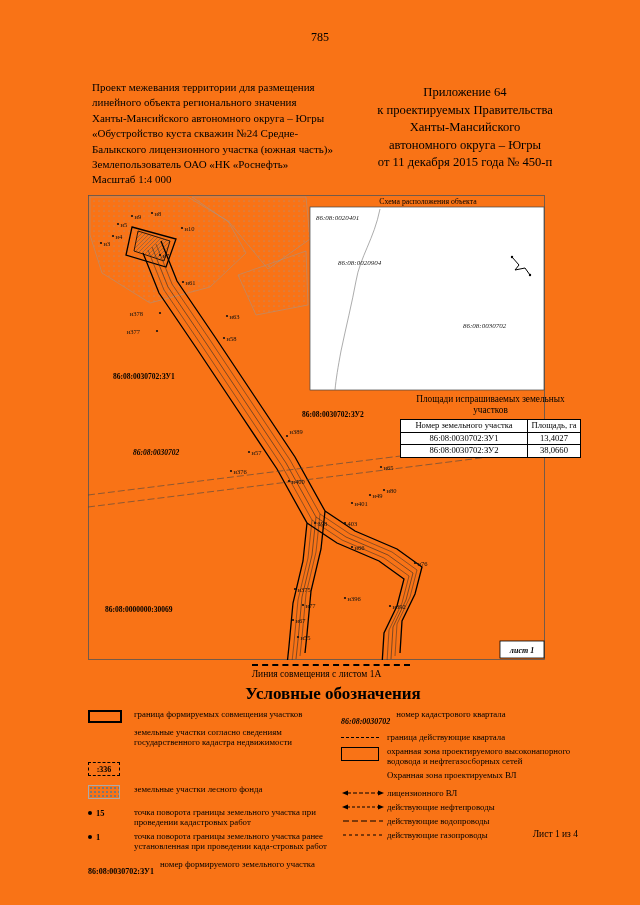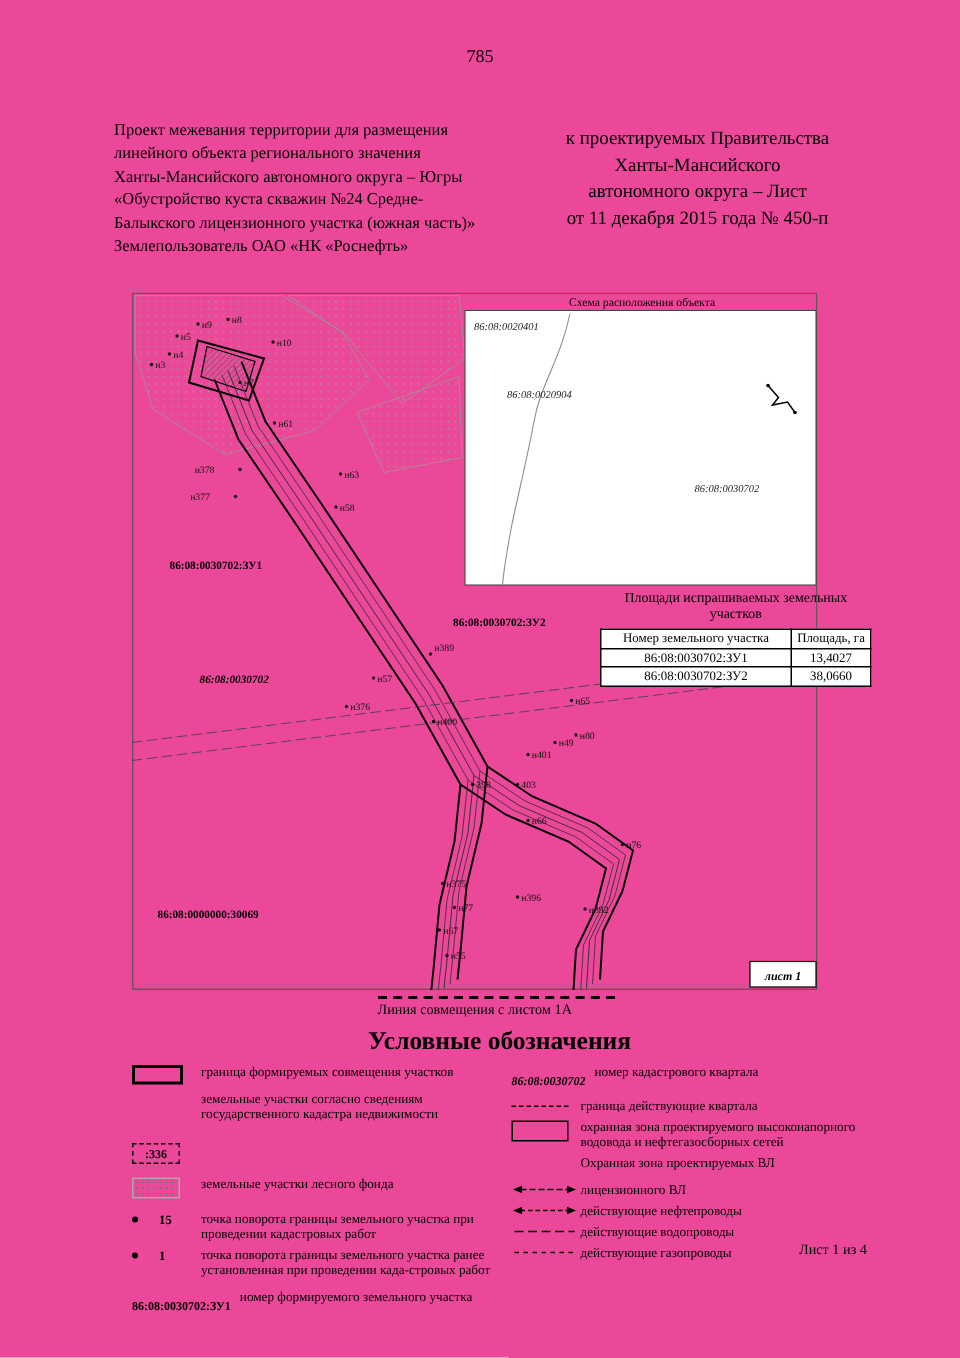--- a/index.html
+++ b/index.html
@@ -1,19 +1,19 @@
 <!DOCTYPE html>
 <html><head>
 <meta charset="utf-8">
 <style>
   html,body{margin:0;padding:0;background:#e8e8e8;}
-  .page{position:relative;width:640px;height:905px;background:#ec4899;margin:0 auto;
+  .page{position:relative;width:640px;height:905px;background:#f97316;margin:0 auto;
         font-family:"Liberation Serif",serif;color:#000;overflow:hidden;}
   .pageno{position:absolute;top:30px;left:0;right:0;text-align:center;font-size:12px;}
-  .hdrL{position:absolute;left:76px;top:80px;width:262px;font-size:11px;line-height:15.4px;}
+  .hdrL{position:absolute;left:92px;top:80px;width:262px;font-size:11px;line-height:15.4px;}
   .hdrR{position:absolute;left:356px;top:84px;width:218px;font-size:12.6px;line-height:17.6px;text-align:center;}
   .mapf{position:absolute;left:88px;top:195px;width:457px;height:465px;}
   svg text{font-family:"Liberation Serif",serif;}
   .ptl{font-size:6.5px;fill:#111;}
   .pbold{font-size:7.5px;font-weight:bold;fill:#000;}
   .pitalic{font-style:italic;}
   .insl{font-size:7px;font-style:italic;fill:#222;}
   .institle{font-size:7.8px;fill:#000;}
   .sheetl{font-size:8px;font-weight:bold;font-style:italic;}
 
@@ -32,21 +32,21 @@
   .leg-col-r{width:237px;flex:none;}
   .leg-row{display:flex;align-items:flex-start;margin-bottom:4px;}
   .leg-sym{width:46px;flex:none;display:flex;align-items:center;padding-top:1px;}
   .leg-sym-wide{flex:none;margin-right:6px;padding-top:1px;}
   .leg-label{font-size:8.8px;line-height:10px;}
   .sym-bold-rect{width:30px;height:9px;border:2.2px solid #000;}
   .sym-dash-rect{width:30px;height:12px;border:1px dashed #000;font-size:8px;font-weight:bold;
                  display:flex;align-items:center;justify-content:center;margin-top:34px;}
   .sym-dot-rect{width:30px;height:12px;border:1px solid #aaa;
                 background-image:radial-gradient(#777 0.7px, rgba(0,0,0,0) 0.9px);background-size:4px 4px;}
-  .sym-point{display:flex;align-items:center;gap:14px;font-size:8.5px;font-weight:bold;}
+  .sym-point{display:flex;align-items:center;gap:4px;font-size:8.5px;font-weight:bold;}
   .dot{width:4px;height:4px;background:#000;border-radius:50%;flex:none;}
   .sym-num{font-size:8px;font-weight:bold;font-style:italic;white-space:nowrap;}
   .sym-thin-rect{width:36px;height:12px;border:1.6px solid #000;}
   .sym-line-dash{width:38px;height:0;border-top:1px dashed #000;margin-top:4px;}
   .mt8{margin-top:8px;}
   .sheet-footer{position:absolute;left:492px;top:829px;width:86px;text-align:right;font-size:9.5px;}
 </style>
 </head>
 <body>
 
@@ -54,26 +54,28 @@
 
   <div class="pageno">785</div>
 
   <div class="hdrL">
     <div>Проект межевания территории для размещения</div>
     <div>линейного объекта регионального значения</div>
     <div>Ханты-Мансийского автономного округа – Югры</div>
     <div>«Обустройство куста скважин №24 Средне-</div>
     <div>Балыкского лицензионного участка (южная часть)»</div>
     <div>Землепользователь ОАО «НК «Роснефть»</div>
+    <div>Масштаб 1:4 000</div>
   </div>
 
   <div class="hdrR">
+    <div>Приложение 64</div>
     <div>к проектируемых Правительства</div>
     <div>Ханты-Мансийского</div>
-    <div>автономного округа – Лист</div>
+    <div>автономного округа – Югры</div>
     <div>от 11 декабря 2015 года № 450-п</div>
   </div>
 
   <div class="mapf">
     <svg width="457" height="465" viewBox="0 0 457 465">
       <defs>
         <pattern id="dotp" width="5" height="5" patternUnits="userSpaceOnUse">
           <circle cx="1" cy="1" r="0.6" fill="#9a9a9a"></circle>
         </pattern>
         <pattern id="hatchp" width="4" height="4" patternUnits="userSpaceOnUse">

